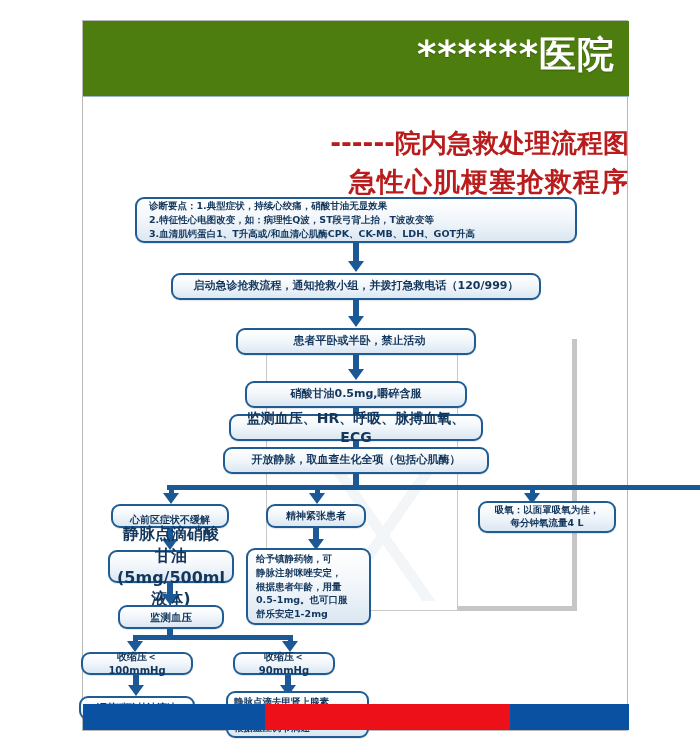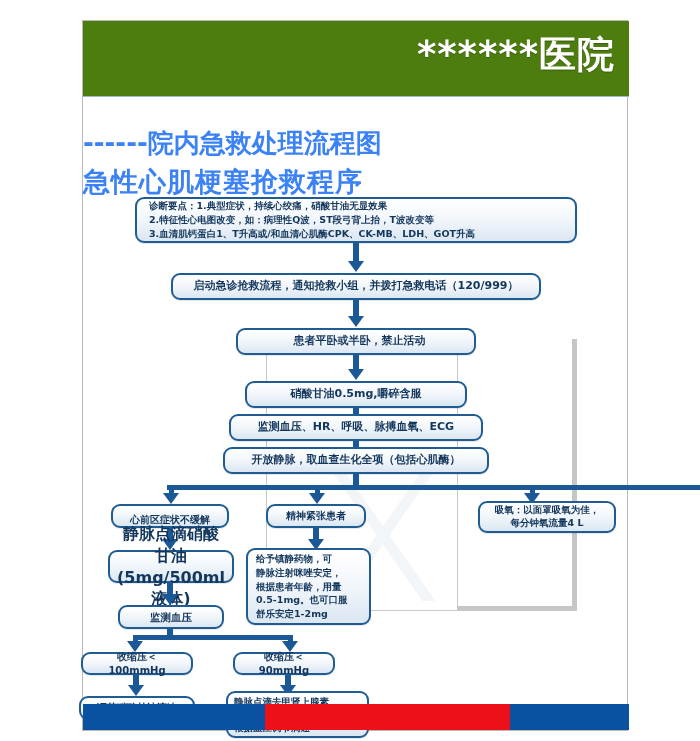--- a/index.html
+++ b/index.html
@@ -23,22 +23,22 @@
   }
   #hospital-name{
     position:absolute;right:14px;top:10px;
     color:#ffffff;
     font-size:37px;font-weight:bold;letter-spacing:1px;
     line-height:48px;white-space:nowrap;
     text-shadow:0 1px 1px rgba(0,0,0,.25);
   }
   
   #title-1,#title-2{
-    position:absolute;width:546px;text-align:left;
-    color:#3b82f6;font-weight:bold;white-space:nowrap;
+    position:absolute;width:546px;text-align:right;
+    color:#b91c1c;font-weight:bold;white-space:nowrap;
   }
   #title-1{top:105px;font-size:26px;letter-spacing:0px;}
   #title-2{top:143px;font-size:27px;letter-spacing:1px;}
 
   
   #gray-frame{
     position:absolute;left:183px;top:316px;width:190px;height:272px;
     border:1px solid #c9c9c9;background:transparent;
   }
   #gray-shadow-v{
@@ -123,21 +123,21 @@
   </div>
   <div class="stem" style="left:270px;top:334px;width:6px;height:16px;"></div>
   <div class="ahead" style="left:265px;top:348px;"></div>
 
   <div class="fbox" style="left:162px;top:360px;width:222px;height:27px;font-size:11px;">
     <div class="txt">硝酸甘油0.5mg,嚼碎含服</div>
   </div>
   <div class="stem" style="left:270px;top:387px;width:6px;height:16px;"></div>
   <div class="ahead" style="left:265px;top:401px;"></div>
 
-  <div class="fbox" style="left:146px;top:393px;width:254px;height:27px;font-size:11px;">
+  <div class="fbox" style="left:146px;top:393px;width:254px;height:27px;font-size:14px;">
     <div class="txt">监测血压、HR、呼吸、脉搏血氧、ECG</div>
   </div>
   <div class="stem" style="left:270px;top:420px;width:6px;height:16px;"></div>
   <div class="ahead" style="left:265px;top:434px;"></div>
 
   <div class="fbox" style="left:140px;top:426px;width:266px;height:27px;font-size:11px;">
     <div class="txt">开放静脉，取血查生化全项（包括心肌酶）</div>
   </div>
 
   <div class="stem" style="left:270px;top:453px;width:6px;height:13px;"></div>

